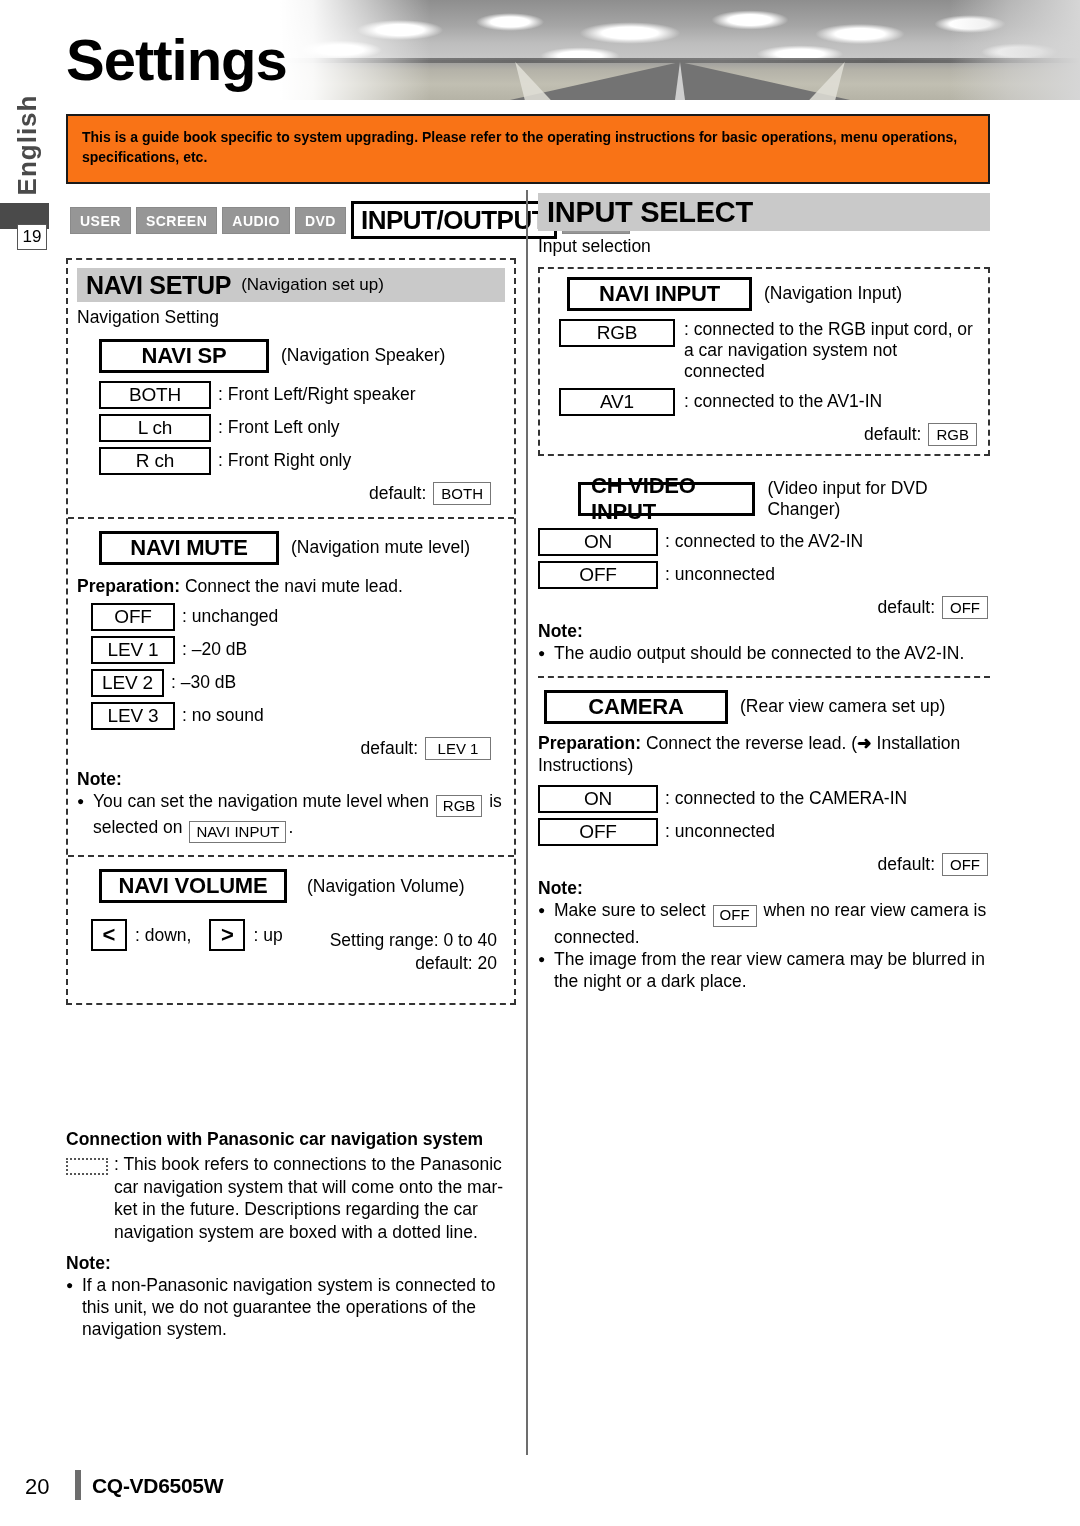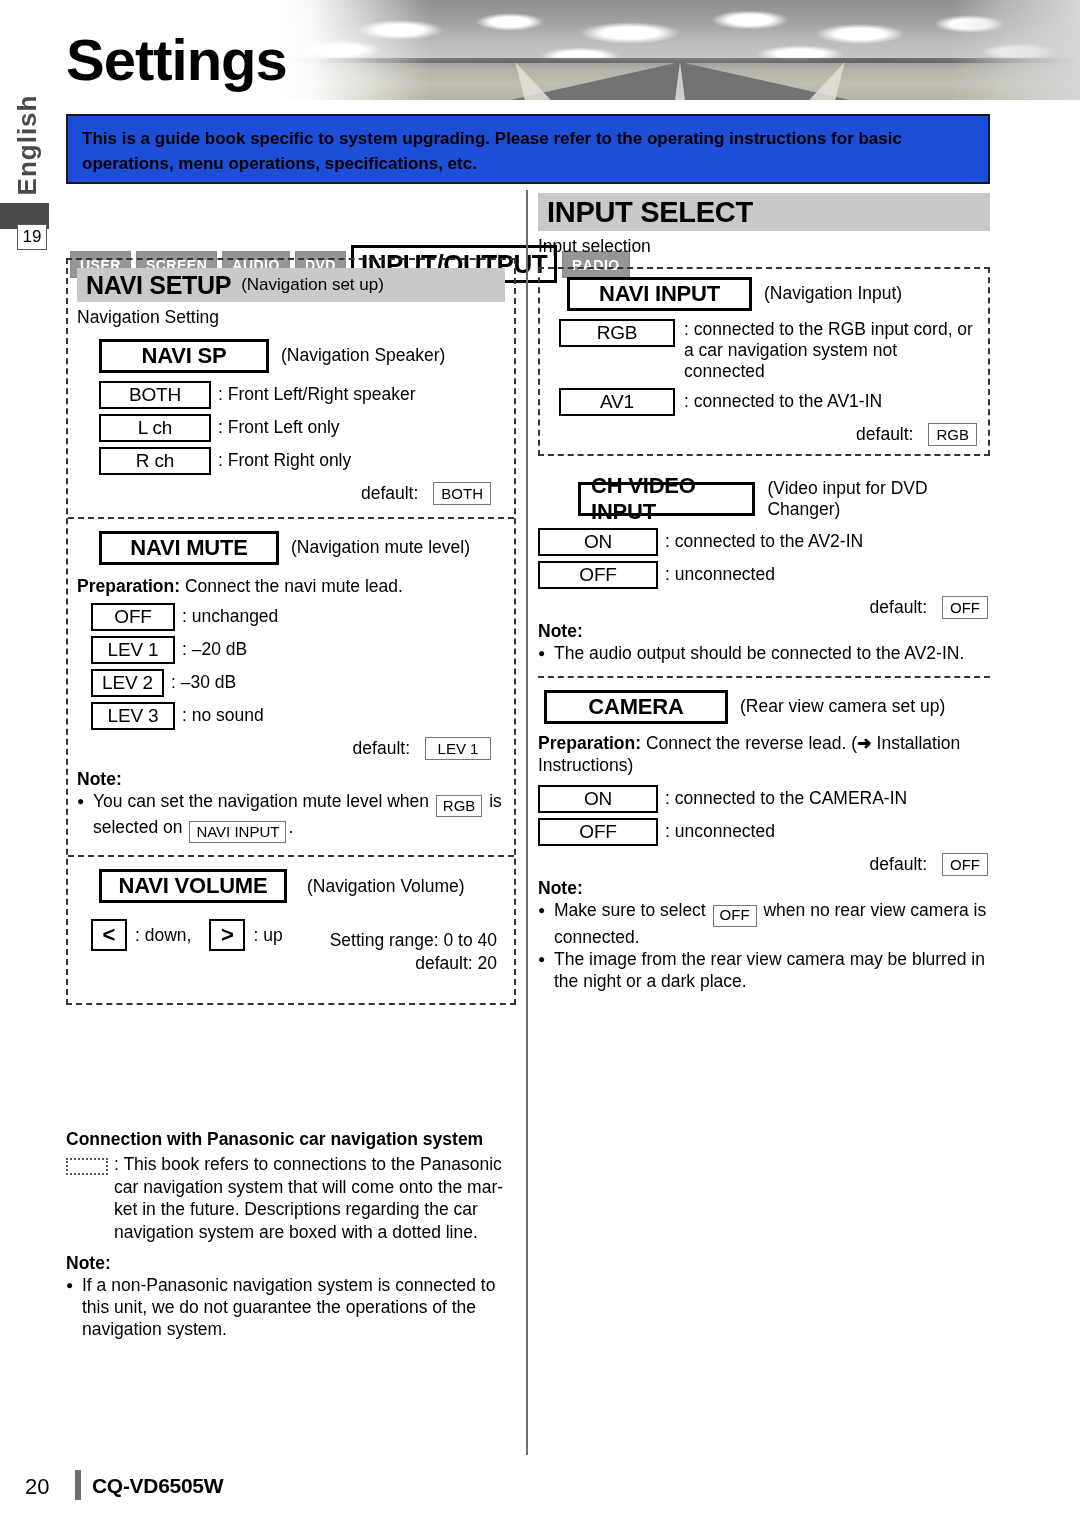--- a/index.html
+++ b/index.html
@@ -104,29 +104,29 @@
   }
   #page-ref {
     position:absolute; left:17px; top:224px;
     width:30px; height:26px; border:1px solid #555;
     font-size:17px; text-align:center; line-height:24px; background:#fff;
   }
 
   
   #intro-box {
     position:absolute; left:66px; top:114px; width:924px; height:70px;
-    border:2px solid #1a1a1a; background:#1d4ed8;
+    border:2px solid #1a1a1a; background:#f97316;
     padding:11px 14px;
-    font-size:17px; font-weight:bold; line-height:1.45;
+    font-size:14px; font-weight:bold; line-height:1.45;
   }
 
   
   #tabs {
     position:absolute; left:70px; top:203px; height:34px;
-    display:flex; align-items:center; gap:5px;margin-top:44px;
+    display:flex; align-items:center; gap:5px;
   }
   .tab {
     background:#969696; color:#ffffff;
     font-size:14px; font-weight:bold; letter-spacing:.5px;
     padding:6px 9px 5px; line-height:1;
     border:1px solid #8a8a8a;
   }
   .tab.active {
     background:#ffffff; color:#000;
     border:3px solid #000;
@@ -160,21 +160,21 @@
   .val-box {
     display:inline-flex; align-items:center; justify-content:center;
     border:2.5px solid #000; background:#fff;
     width:112px; height:28px;
     font-size:19px; letter-spacing:-.2px;
   }
   .val-row { display:flex; align-items:center; gap:7px; margin-top:5px; }
   .val-row .desc { font-size:17.5px; line-height:1.22; }
 
   .default-row {
-    display:flex; align-items:center; justify-content:flex-end; gap:15px;
+    display:flex; align-items:center; justify-content:flex-end; gap:7px;
     font-size:17.5px; margin-top:7px;
   }
   .mini-box {
     display:inline-flex; align-items:center; justify-content:center;
     border:1.5px solid #777; background:#fff;
     font-size:15px; padding:1px 7px; min-width:44px; height:23px;
   }
   .mini-box.wide { min-width:66px; }
   .inline-box {
     display:inline-flex; align-items:center; justify-content:center;

